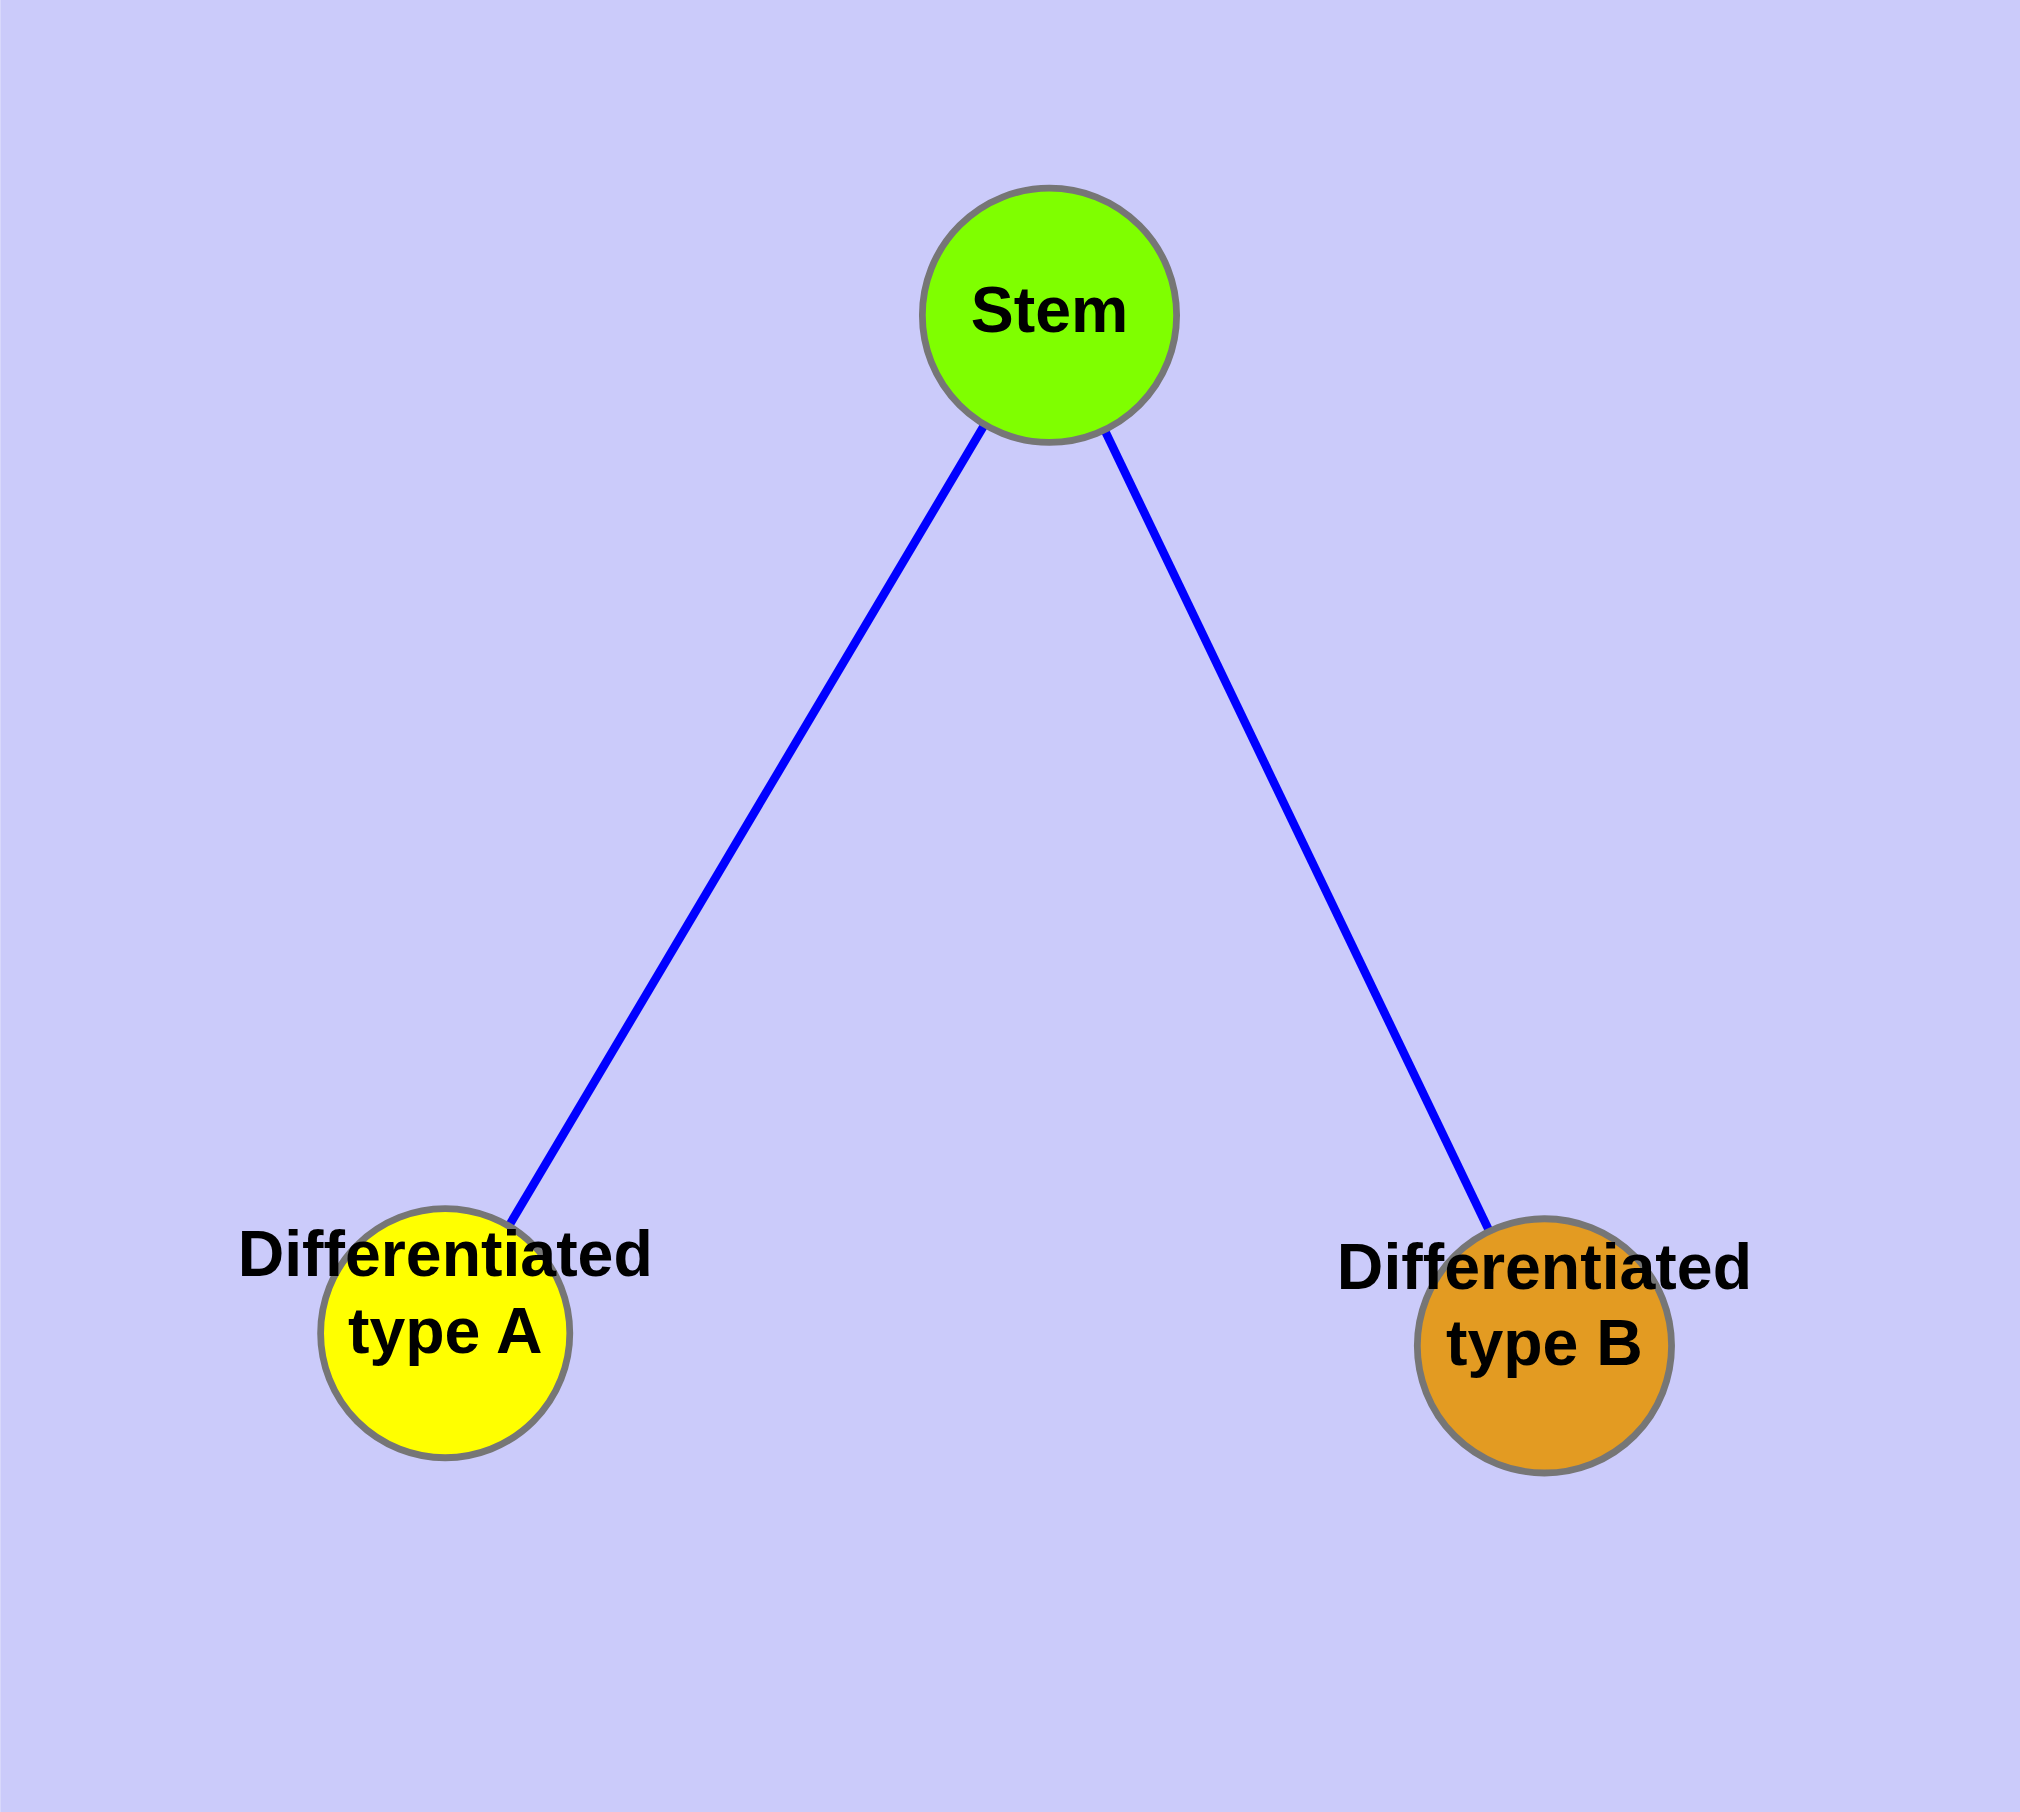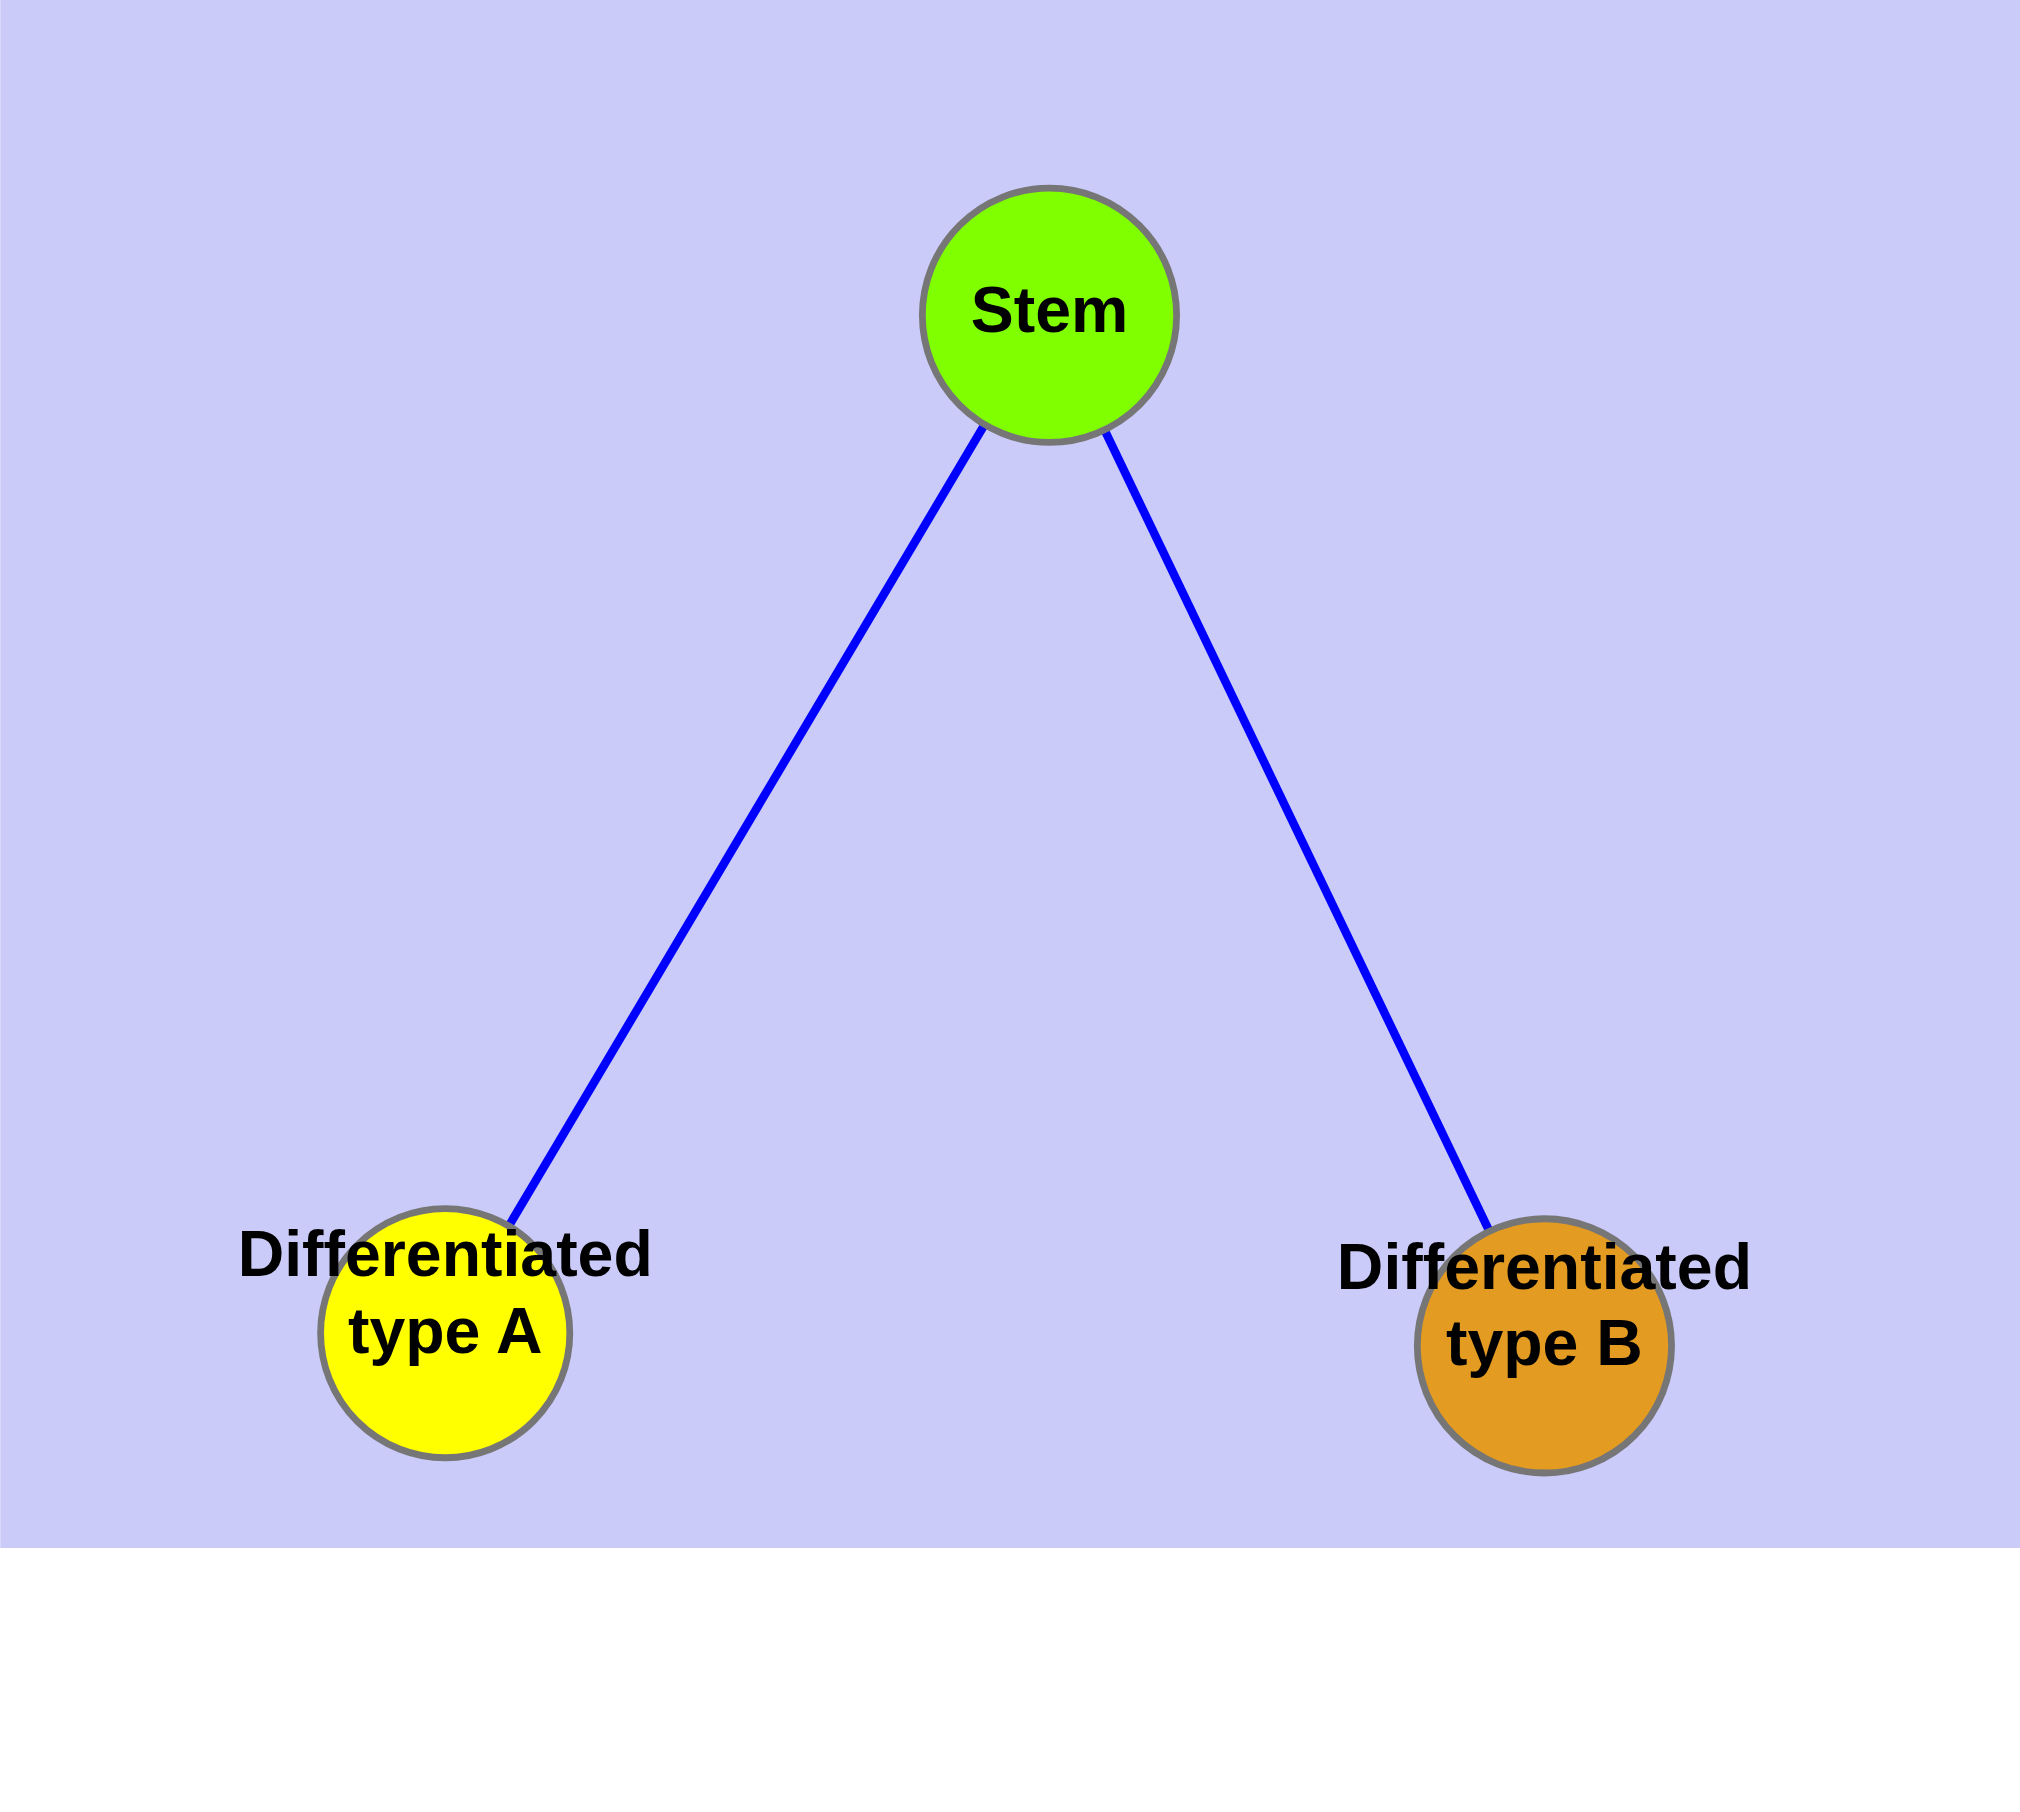--- a/index.html
+++ b/index.html
@@ -33,21 +33,21 @@
     font-weight: bold;
     fill: #000000;
     text-anchor: middle;
     dominant-baseline: middle;
     paint-order: normal;
   }
 </style>
 </head>
 <body>
 
-<div id="canvas" style="width: 2021px; height: 1548px;">
+<div id="canvas" style="width: 2021px; height: 1812px;">
   <svg id="graph-svg" viewBox="0 0 2384 2138" xmlns="http://www.w3.org/2000/svg">
 
     <rect id="bg-rect" x="0" y="0" width="2384" height="2138" fill="#CBCBFA"></rect>
 
     <g id="edges-layer">
         <line x1="1238" y1="372" x2="525" y2="1573" stroke="#0000FF" stroke-width="10" class="edge-line"></line>
         <line x1="1238" y1="372" x2="1822" y2="1588" stroke="#0000FF" stroke-width="10" class="edge-line"></line>
       </g>
     <g id="nodes-layer">
         <circle cx="1238" cy="372" r="150" fill="#7FFF00" stroke="#767676" stroke-width="8" class="node-circle"></circle>

